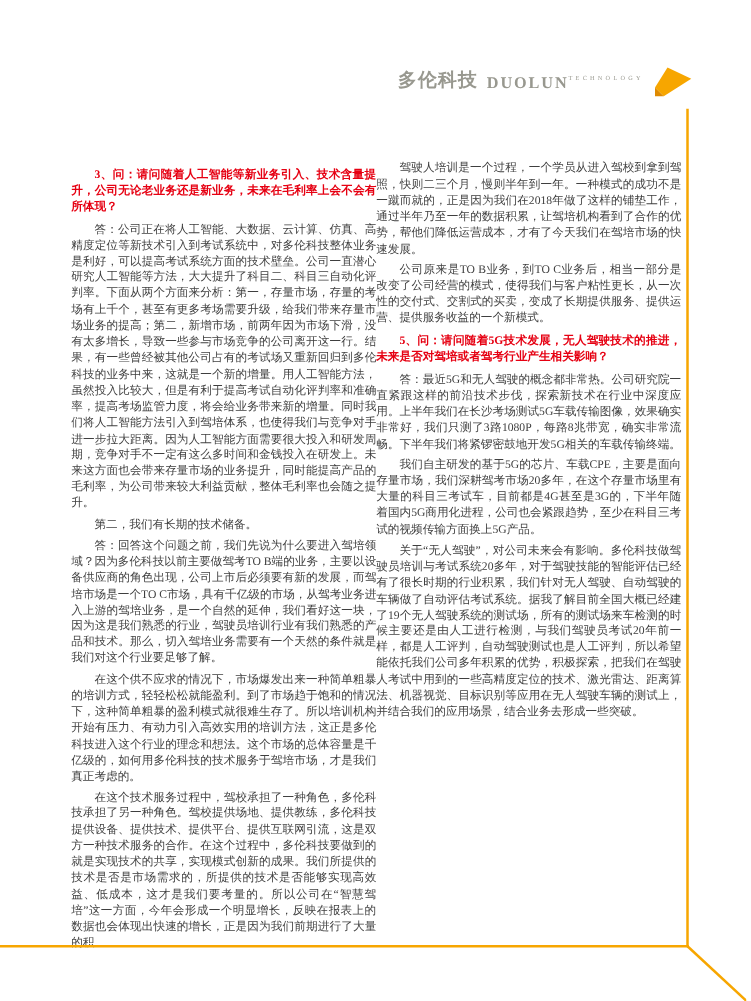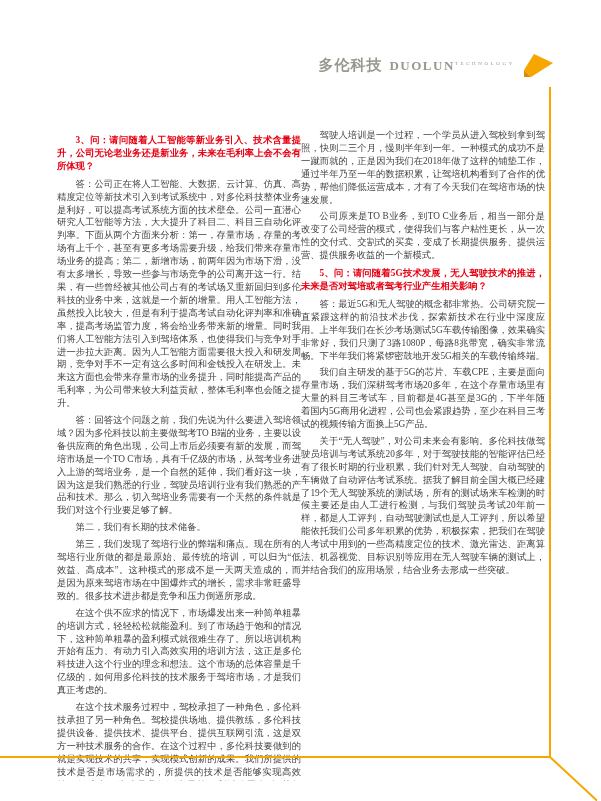--- a/index.html
+++ b/index.html
@@ -64,23 +64,22 @@
     <svg class="logo-arrow" width="32" height="30" viewBox="0 0 32 30">
       <polygon points="2,20 12,4 31,13 9,27" fill="#F7A600"></polygon>
       <polygon points="2,20 9,27 2,27" fill="#DF8A00"></polygon>
     </svg>
   </header>
 
   <main class="content">
     <section class="col" id="col-left">
         <p class="question">3、问：请问随着人工智能等新业务引入、技术含量提升，公司无论老业务还是新业务，未来在毛利率上会不会有所体现？</p>
         <p class="answer">答：公司正在将人工智能、大数据、云计算、仿真、高精度定位等新技术引入到考试系统中，对多伦科技整体业务是利好，可以提高考试系统方面的技术壁垒。公司一直潜心研究人工智能等方法，大大提升了科目二、科目三自动化评判率。下面从两个方面来分析：第一，存量市场，存量的考场有上千个，甚至有更多考场需要升级，给我们带来存量市场业务的提高；第二，新增市场，前两年因为市场下滑，没有太多增长，导致一些参与市场竞争的公司离开这一行。结果，有一些曾经被其他公司占有的考试场又重新回归到多伦科技的业务中来，这就是一个新的增量。用人工智能方法，虽然投入比较大，但是有利于提高考试自动化评判率和准确率，提高考场监管力度，将会给业务带来新的增量。同时我们将人工智能方法引入到驾培体系，也使得我们与竞争对手进一步拉大距离。因为人工智能方面需要很大投入和研发周期，竞争对手不一定有这么多时间和金钱投入在研发上。未来这方面也会带来存量市场的业务提升，同时能提高产品的毛利率，为公司带来较大利益贡献，整体毛利率也会随之提升。</p>
+        <p class="answer">第二，我们有长期的技术储备。</p>
         <p class="answer">答：回答这个问题之前，我们先说为什么要进入驾培领域？因为多伦科技以前主要做驾考TO B端的业务，主要以设备供应商的角色出现，公司上市后必须要有新的发展，而驾培市场是一个TO C市场，具有千亿级的市场，从驾考业务进入上游的驾培业务，是一个自然的延伸，我们看好这一块，因为这是我们熟悉的行业，驾驶员培训行业有我们熟悉的产品和技术。那么，切入驾培业务需要有一个天然的条件就是我们对这个行业要足够了解。</p>
-        <p class="answer">第二，我们有长期的技术储备。</p>
-        <p class="answer">第三，我们发现了驾培行业的弊端和痛点。现在所有的驾培行业所做的都是最原始、最传统的培训，可以归为“低效益、高成本”。这种模式的形成不是一天两天造成的，而是因为原来驾培市场在中国爆炸式的增长，需求非常旺盛导致的。很多技术进步都是竞争和压力倒逼所形成。</p>
         <p class="answer">在这个供不应求的情况下，市场爆发出来一种简单粗暴的培训方式，轻轻松松就能盈利。到了市场趋于饱和的情况下，这种简单粗暴的盈利模式就很难生存了。所以培训机构开始有压力、有动力引入高效实用的培训方法，这正是多伦科技进入这个行业的理念和想法。这个市场的总体容量是千亿级的，如何用多伦科技的技术服务于驾培市场，才是我们真正考虑的。</p>
         <p class="answer">在这个技术服务过程中，驾校承担了一种角色，多伦科技承担了另一种角色。驾校提供场地、提供教练，多伦科技提供设备、提供技术、提供平台、提供互联网引流，这是双方一种技术服务的合作。在这个过程中，多伦科技要做到的就是实现技术的共享，实现模式创新的成果。我们所提供的技术是否是市场需求的，所提供的技术是否能够实现高效益、低成本，这才是我们要考量的。所以公司在“智慧驾培”这一方面，今年会形成一个明显增长，反映在报表上的数据也会体现出快速的增长，正是因为我们前期进行了大量的积</p>
       </section>
     <section class="col" id="col-right">
         <p class="answer">驾驶人培训是一个过程，一个学员从进入驾校到拿到驾照，快则二三个月，慢则半年到一年。一种模式的成功不是一蹴而就的，正是因为我们在2018年做了这样的铺垫工作，通过半年乃至一年的数据积累，让驾培机构看到了合作的优势，帮他们降低运营成本，才有了今天我们在驾培市场的快速发展。</p>
         <p class="answer">公司原来是TO B业务，到TO C业务后，相当一部分是改变了公司经营的模式，使得我们与客户粘性更长，从一次性的交付式、交割式的买卖，变成了长期提供服务、提供运营、提供服务收益的一个新模式。</p>
         <p class="question">5、问：请问随着5G技术发展，无人驾驶技术的推进，未来是否对驾培或者驾考行业产生相关影响？</p>
         <p class="answer">答：最近5G和无人驾驶的概念都非常热。公司研究院一直紧跟这样的前沿技术步伐，探索新技术在行业中深度应用。上半年我们在长沙考场测试5G车载传输图像，效果确实非常好，我们只测了3路1080P，每路8兆带宽，确实非常流畅。下半年我们将紧锣密鼓地开发5G相关的车载传输终端。</p>
         <p class="answer">我们自主研发的基于5G的芯片、车载CPE，主要是面向存量市场，我们深耕驾考市场20多年，在这个存量市场里有大量的科目三考试车，目前都是4G甚至是3G的，下半年随着国内5G商用化进程，公司也会紧跟趋势，至少在科目三考试的视频传输方面换上5G产品。</p>
         <p class="answer">关于“无人驾驶”，对公司未来会有影响。多伦科技做驾驶员培训与考试系统20多年，对于驾驶技能的智能评估已经有了很长时期的行业积累，我们针对无人驾驶、自动驾驶的车辆做了自动评估考试系统。据我了解目前全国大概已经建了19个无人驾驶系统的测试场，所有的测试场来车检测的时候主要还是由人工进行检测，与我们驾驶员考试20年前一样，都是人工评判，自动驾驶测试也是人工评判，所以希望能依托我们公司多年积累的优势，积极探索，把我们在驾驶人考试中用到的一些高精度定位的技术、激光雷达、距离算法、机器视觉、目标识别等应用在无人驾驶车辆的测试上，并结合我们的应用场景，结合业务去形成一些突破。</p>

